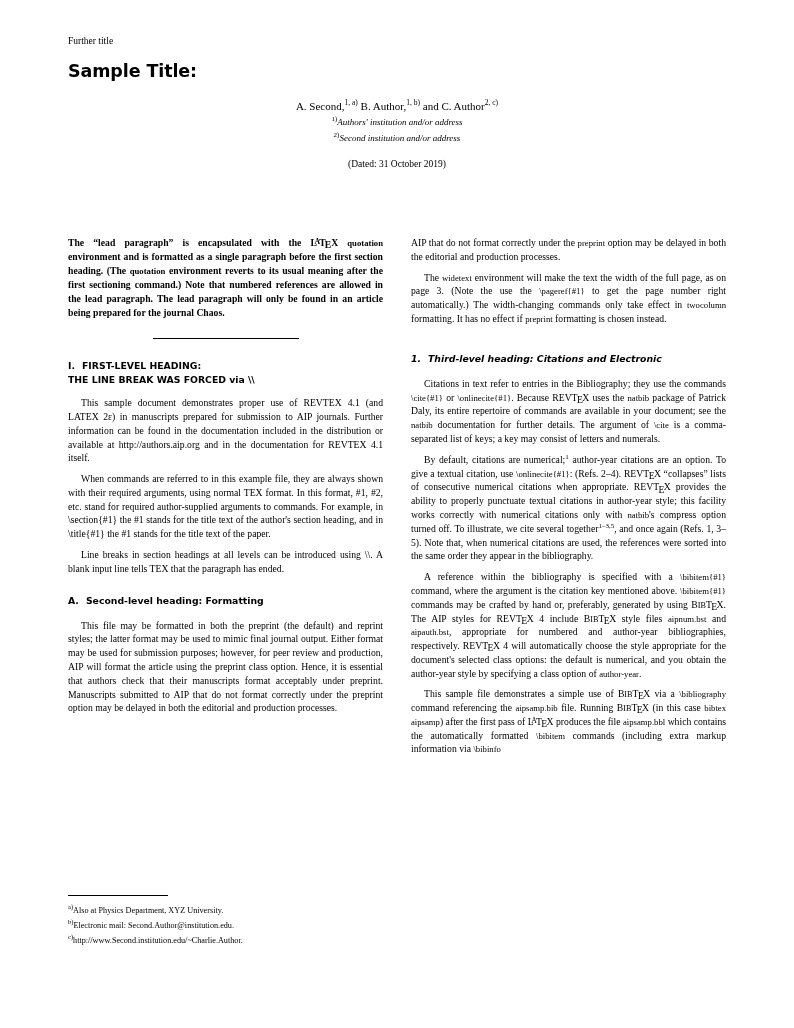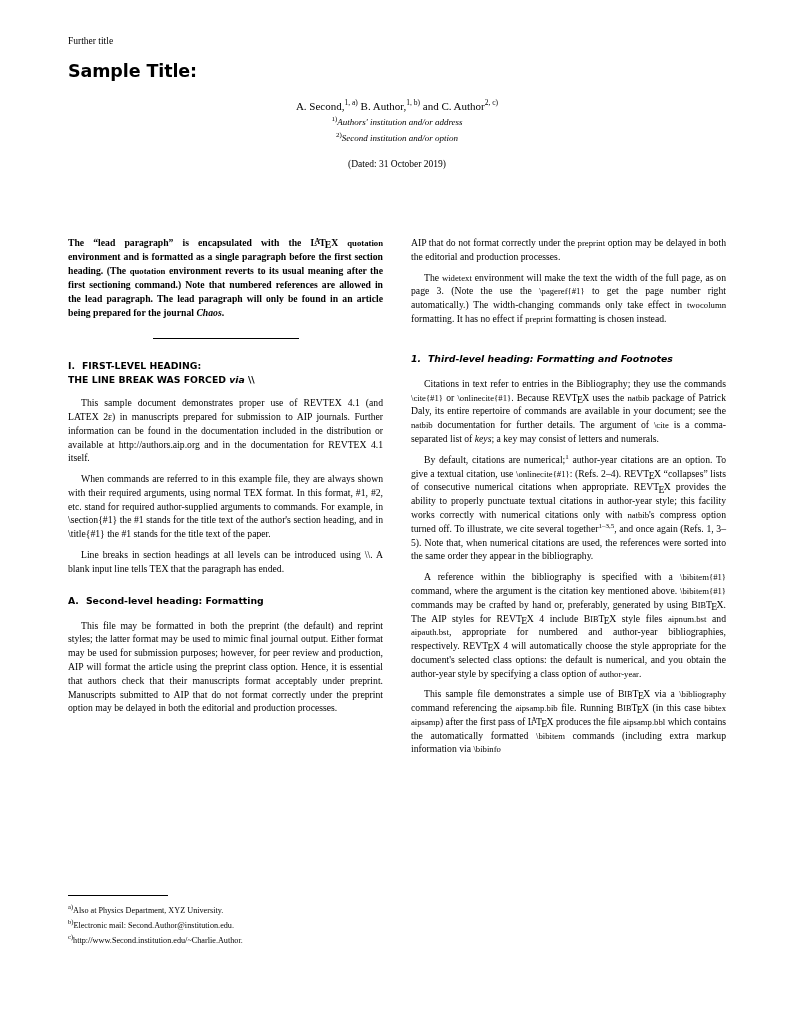--- a/index.html
+++ b/index.html
@@ -129,21 +129,21 @@
     margin-top: 4px;
     margin-bottom: 12px;
   }
   .subsubsec-head .num { margin-right: 7px; font-style: italic; }
   .para { text-indent: 13px; margin-top: 7px; }
   .para.first { text-indent: 13px; margin-top: 0; }
   .mono {
     font-family: Liberation Serif, serif;
     font-size: 8.7px;
   }
-  .it { font-style: italic; }
+  .it { }
   .sup { font-size: 7px; vertical-align: super; }
   .footnotes {
     position: absolute;
     left: 68px;
     top: 895px;
     width: 315px;
     font-size: 8.2px;
     line-height: 1.5;
   }
   .fn-rule {
@@ -170,21 +170,21 @@
     </div>
 
     <div class="authors">
       <span>A. Second,</span><span class="sup">1, a)</span><span> B. Author,</span><span class="sup">1, b)</span><span> and C. Author</span><span class="sup">2, c)</span>
     </div>
 
     <div class="affil">
       <span class="sup">1)</span><span>Authors' institution and/or address</span>
     </div>
     <div class="affil">
-      <span class="sup">2)</span><span>Second institution and/or option</span>
+      <span class="sup">2)</span><span>Second institution and/or address</span>
     </div>
 
     <div class="dated">(Dated: 31 October 2019)</div>
 
   </div>
 
   <div class="columns">
 
     <div class="col col-left">
 
@@ -211,21 +211,21 @@
 
     </div>
 
     <div class="col col-right">
 
       <p class="para first" style="text-indent:0">AIP that do not format correctly under the <span class="mono">preprint</span> option may be delayed in both the editorial and production processes.</p>
 
       <p class="para">The <span class="mono">widetext</span> environment will make the text the width of the full page, as on page 3. (Note the use the <span class="mono">\pageref{#1}</span> to get the page number right automatically.) The width-changing commands only take effect in <span class="mono">twocolumn</span> formatting. It has no effect if <span class="mono">preprint</span> formatting is chosen instead.</p>
 
       <div class="subsubsec-head" style="margin-top:26px">
-        <span class="num">1.</span><span>Third-level heading: Formatting and Footnotes</span>
+        <span class="num">1.</span><span>Third-level heading: Citations and Electronic</span>
       </div>
 
       <p class="para">Citations in text refer to entries in the Bibliography; they use the commands <span class="mono">\cite{#1}</span> or <span class="mono">\onlinecite{#1}</span>. Because REVT<span style="position:relative;top:0.22em;margin:0 -0.06em;">E</span>X uses the <span class="mono">natbib</span> package of Patrick Daly, its entire repertoire of commands are available in your document; see the <span class="mono">natbib</span> documentation for further details. The argument of <span class="mono">\cite</span> is a comma-separated list of <span class="it">keys</span>; a key may consist of letters and numerals.</p>
 
       <p class="para">By default, citations are numerical;<span class="sup">1</span> author-year citations are an option. To give a textual citation, use <span class="mono">\onlinecite{#1}</span>: (Refs. 2–4). REVT<span style="position:relative;top:0.22em;margin:0 -0.06em;">E</span>X “collapses” lists of consecutive numerical citations when appropriate. REVT<span style="position:relative;top:0.22em;margin:0 -0.06em;">E</span>X provides the ability to properly punctuate textual citations in author-year style; this facility works correctly with numerical citations only with <span class="mono">natbib</span>'s compress option turned off. To illustrate, we cite several together<span class="sup">1–3,5</span>, and once again (Refs. 1, 3–5). Note that, when numerical citations are used, the references were sorted into the same order they appear in the bibliography.</p>
 
       <p class="para">A reference within the bibliography is specified with a <span class="mono">\bibitem{#1}</span> command, where the argument is the citation key mentioned above. <span class="mono">\bibitem{#1}</span> commands may be crafted by hand or, preferably, generated by using B<span style="font-size:0.85em">IB</span>T<span style="position:relative;top:0.22em;margin:0 -0.06em;">E</span>X. The AIP styles for REVT<span style="position:relative;top:0.22em;margin:0 -0.06em;">E</span>X 4 include B<span style="font-size:0.85em">IB</span>T<span style="position:relative;top:0.22em;margin:0 -0.06em;">E</span>X style files <span class="mono">aipnum.bst</span> and <span class="mono">aipauth.bst</span>, appropriate for numbered and author-year bibliographies, respectively. REVT<span style="position:relative;top:0.22em;margin:0 -0.06em;">E</span>X 4 will automatically choose the style appropriate for the document's selected class options: the default is numerical, and you obtain the author-year style by specifying a class option of <span class="mono">author-year</span>.</p>
 
       <p class="para">This sample file demonstrates a simple use of B<span style="font-size:0.85em">IB</span>T<span style="position:relative;top:0.22em;margin:0 -0.06em;">E</span>X via a <span class="mono">\bibliography</span> command referencing the <span class="mono">aipsamp.bib</span> file. Running B<span style="font-size:0.85em">IB</span>T<span style="position:relative;top:0.22em;margin:0 -0.06em;">E</span>X (in this case <span class="mono">bibtex aipsamp</span>) after the first pass of L<span class="a" style="font-size:0.8em;vertical-align:0.22em;margin-left:-0.31em;margin-right:-0.12em;">A</span>T<span style="position:relative;top:0.22em;margin:0 -0.06em;">E</span>X produces the file <span class="mono">aipsamp.bbl</span> which contains the automatically formatted <span class="mono">\bibitem</span> commands (including extra markup information via <span class="mono">\bibinfo</span></p>
 

